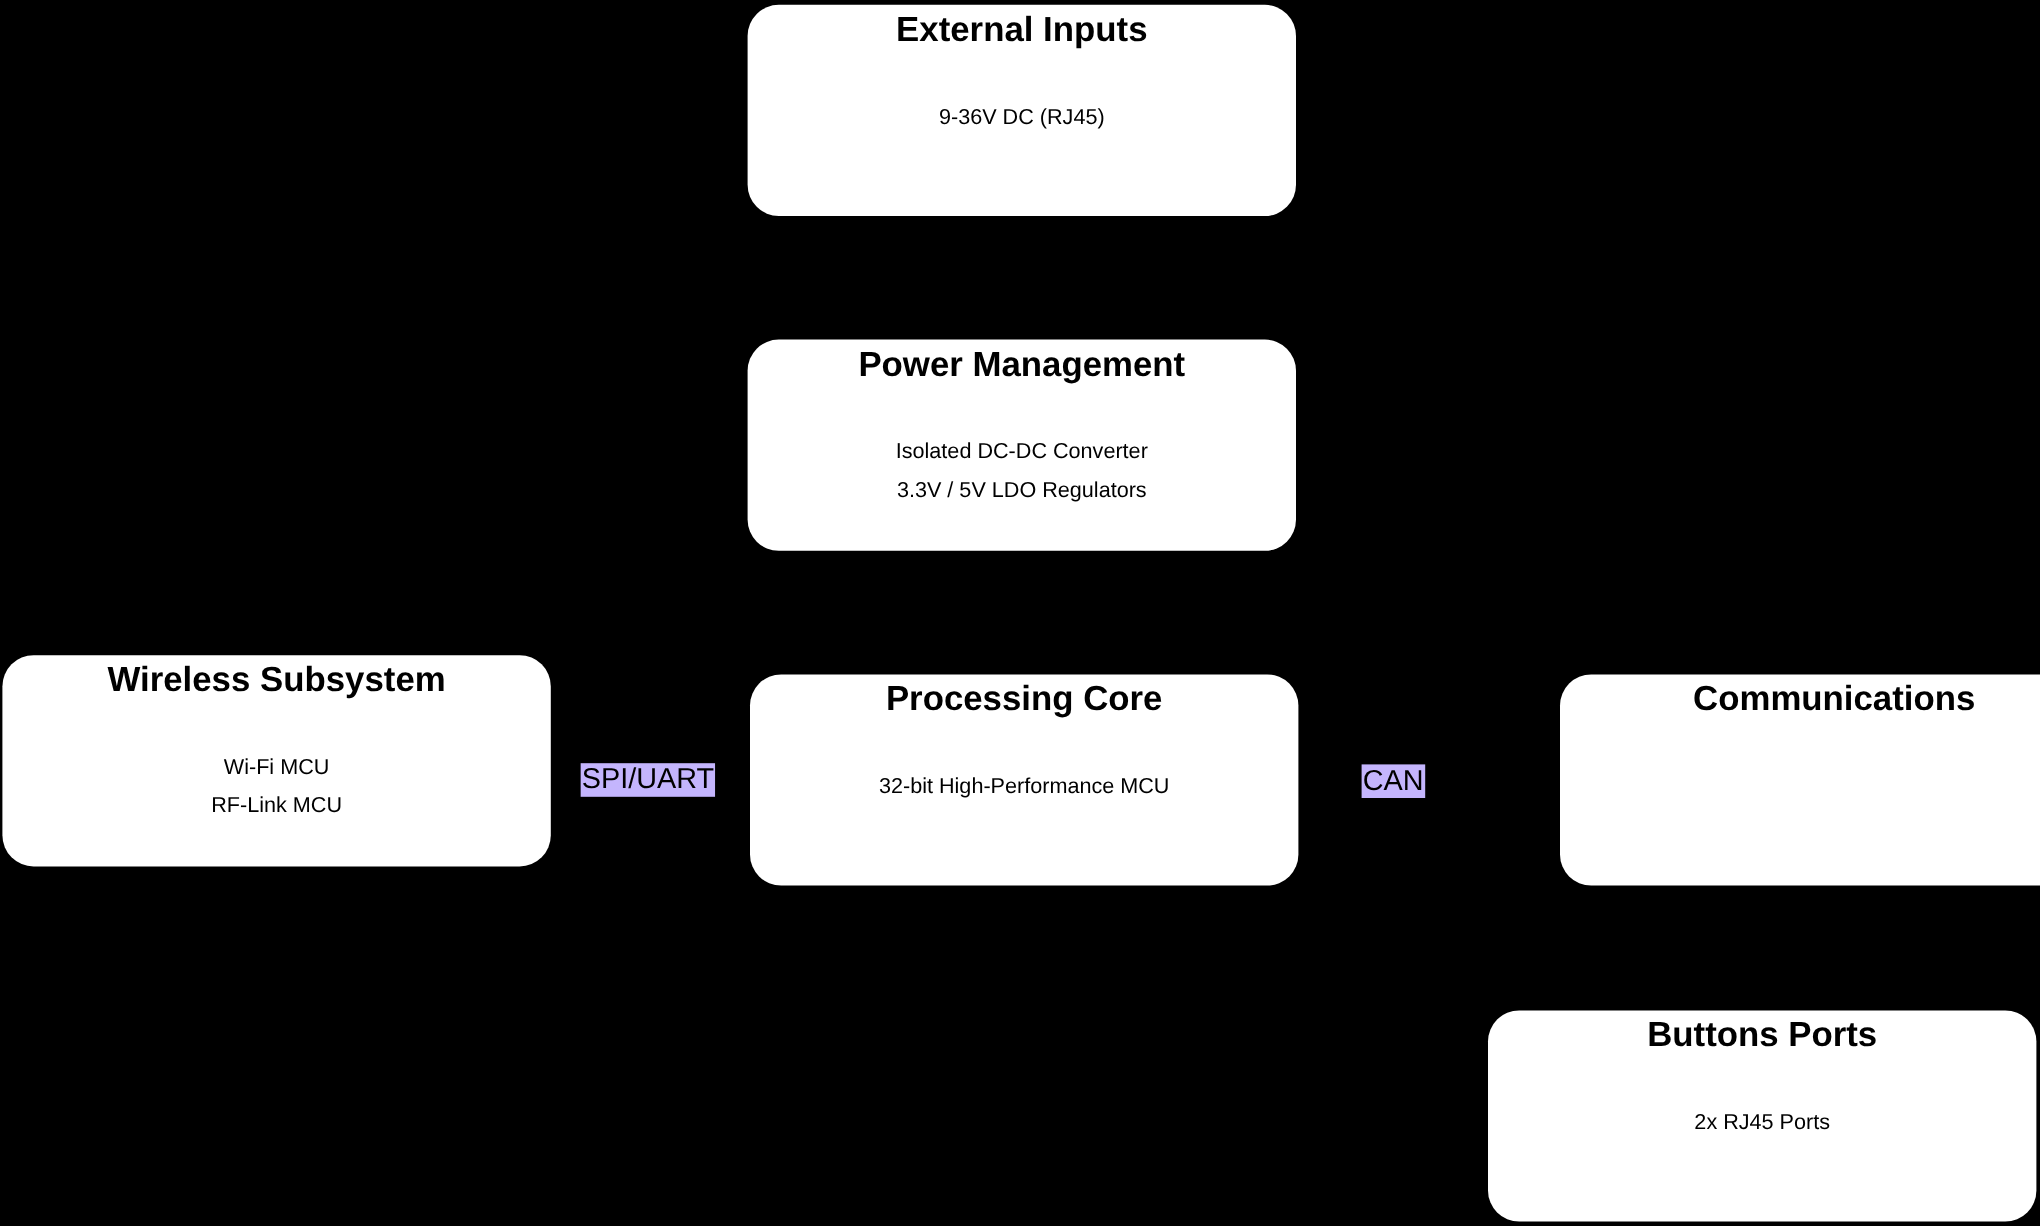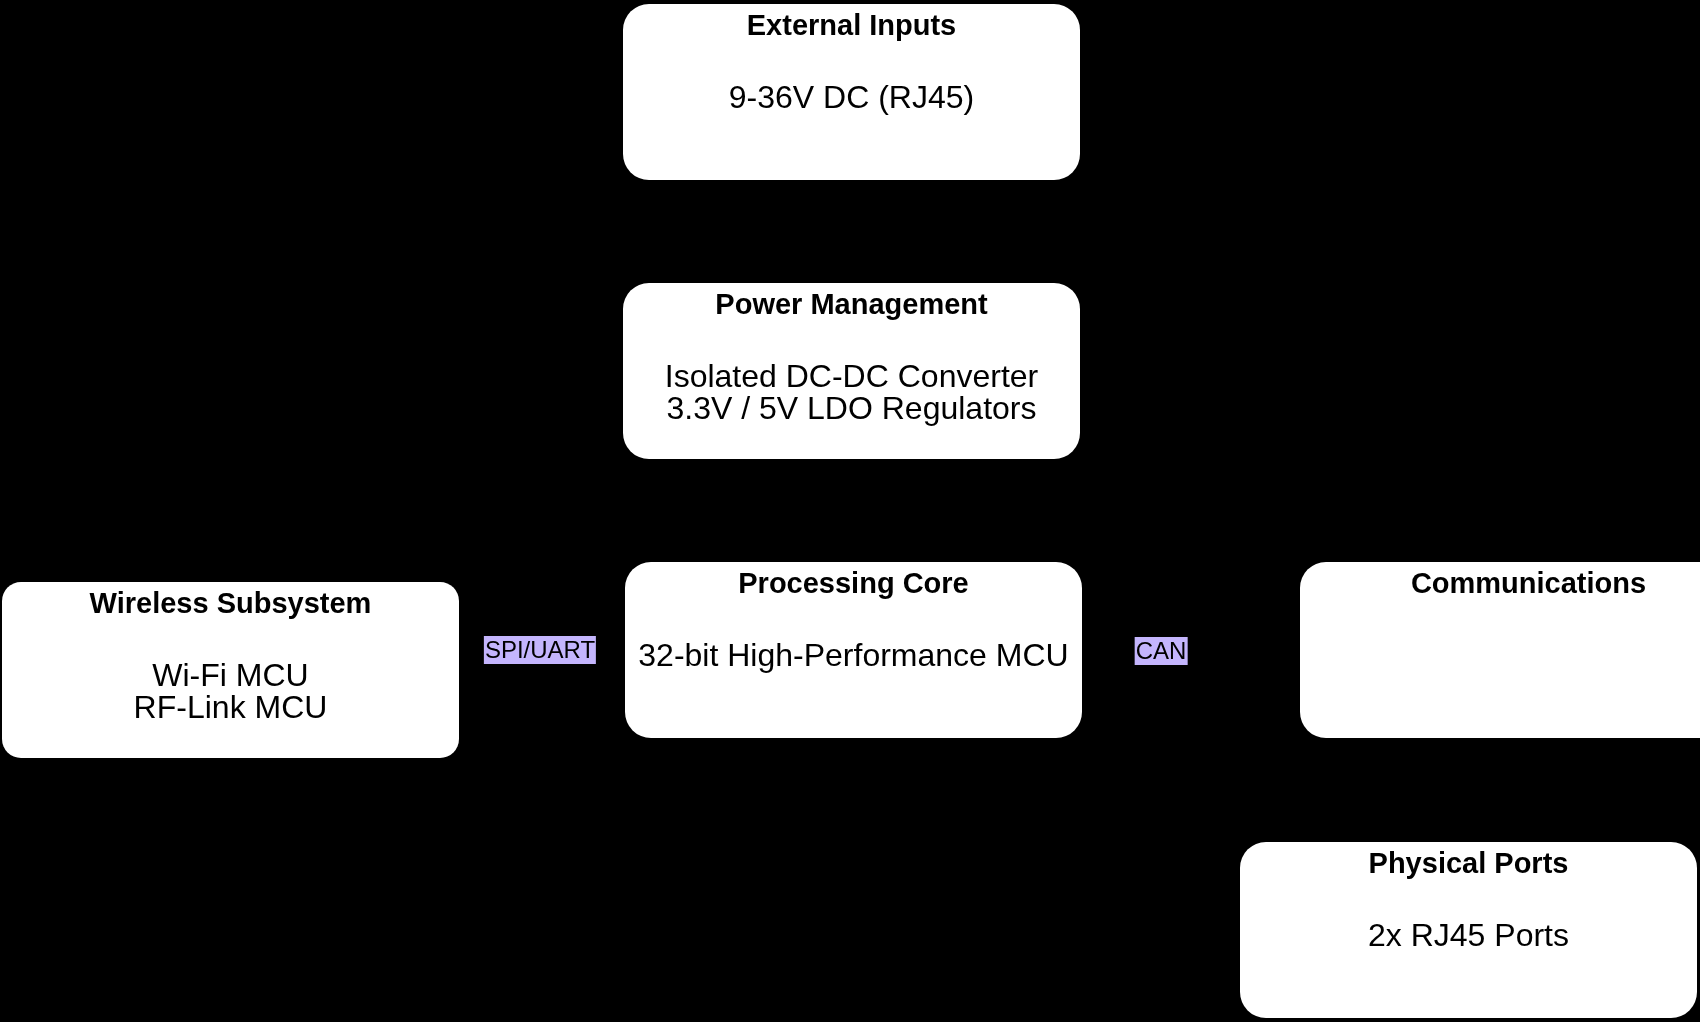--- a/index.html
+++ b/index.html
@@ -25,36 +25,36 @@
     box-sizing: border-box;
   }
   .node-title {
     margin-top: 4px;
     font-size: 29px;
     font-weight: bold;
     line-height: 34px;
   }
   .node-body {
     margin-top: 39px;
-    font-size: 32px;
+    font-size: 18px;
     line-height: 32px;
   }
   .edge-label {
     position: absolute;
     transform: translate(-50%, -50%);
     background: #c4b5fd;
     font-size: 24px;
     line-height: 28px;
     padding: 0 1px;
     white-space: nowrap;
   }
   
   #node-external-inputs   { left: 623px;  top: 4px;   }
   #node-power-management  { left: 623px;  top: 283px; }
-  #node-wireless-subsystem{ left: 2px;    top: 582px; border-radius: 19px; }
+  #node-wireless-subsystem{ left: 2px;    top: 546px; }
   #node-processing-core   { left: 625px;  top: 562px; }
   #node-communications    { left: 1300px; top: 562px; }
   #node-physical-ports    { left: 1240px; top: 842px; }
   #edge-label-spi-uart    { left: 540px;  top: 650px; }
   #edge-label-can         { left: 1161px; top: 651px; }
 </style>
 </head>
 <body>
 
 <div class="node" id="node-external-inputs">
@@ -85,20 +85,20 @@
   <div class="node-body">
     <div>32-bit High-Performance MCU</div>
   </div>
 </div>
 
 <div class="node" id="node-communications">
   <div class="node-title">Communications</div>
 </div>
 
 <div class="node" id="node-physical-ports">
-  <div class="node-title">Physical Ports</div>
+  <div class="node-title">Buttons Ports</div>
   <div class="node-body">
     <div>2x RJ45 Ports</div>
   </div>
 </div>
 
 <div class="edge-label" id="edge-label-spi-uart">SPI/UART</div>
 <div class="edge-label" id="edge-label-can">CAN</div>
 
 </body></html>

